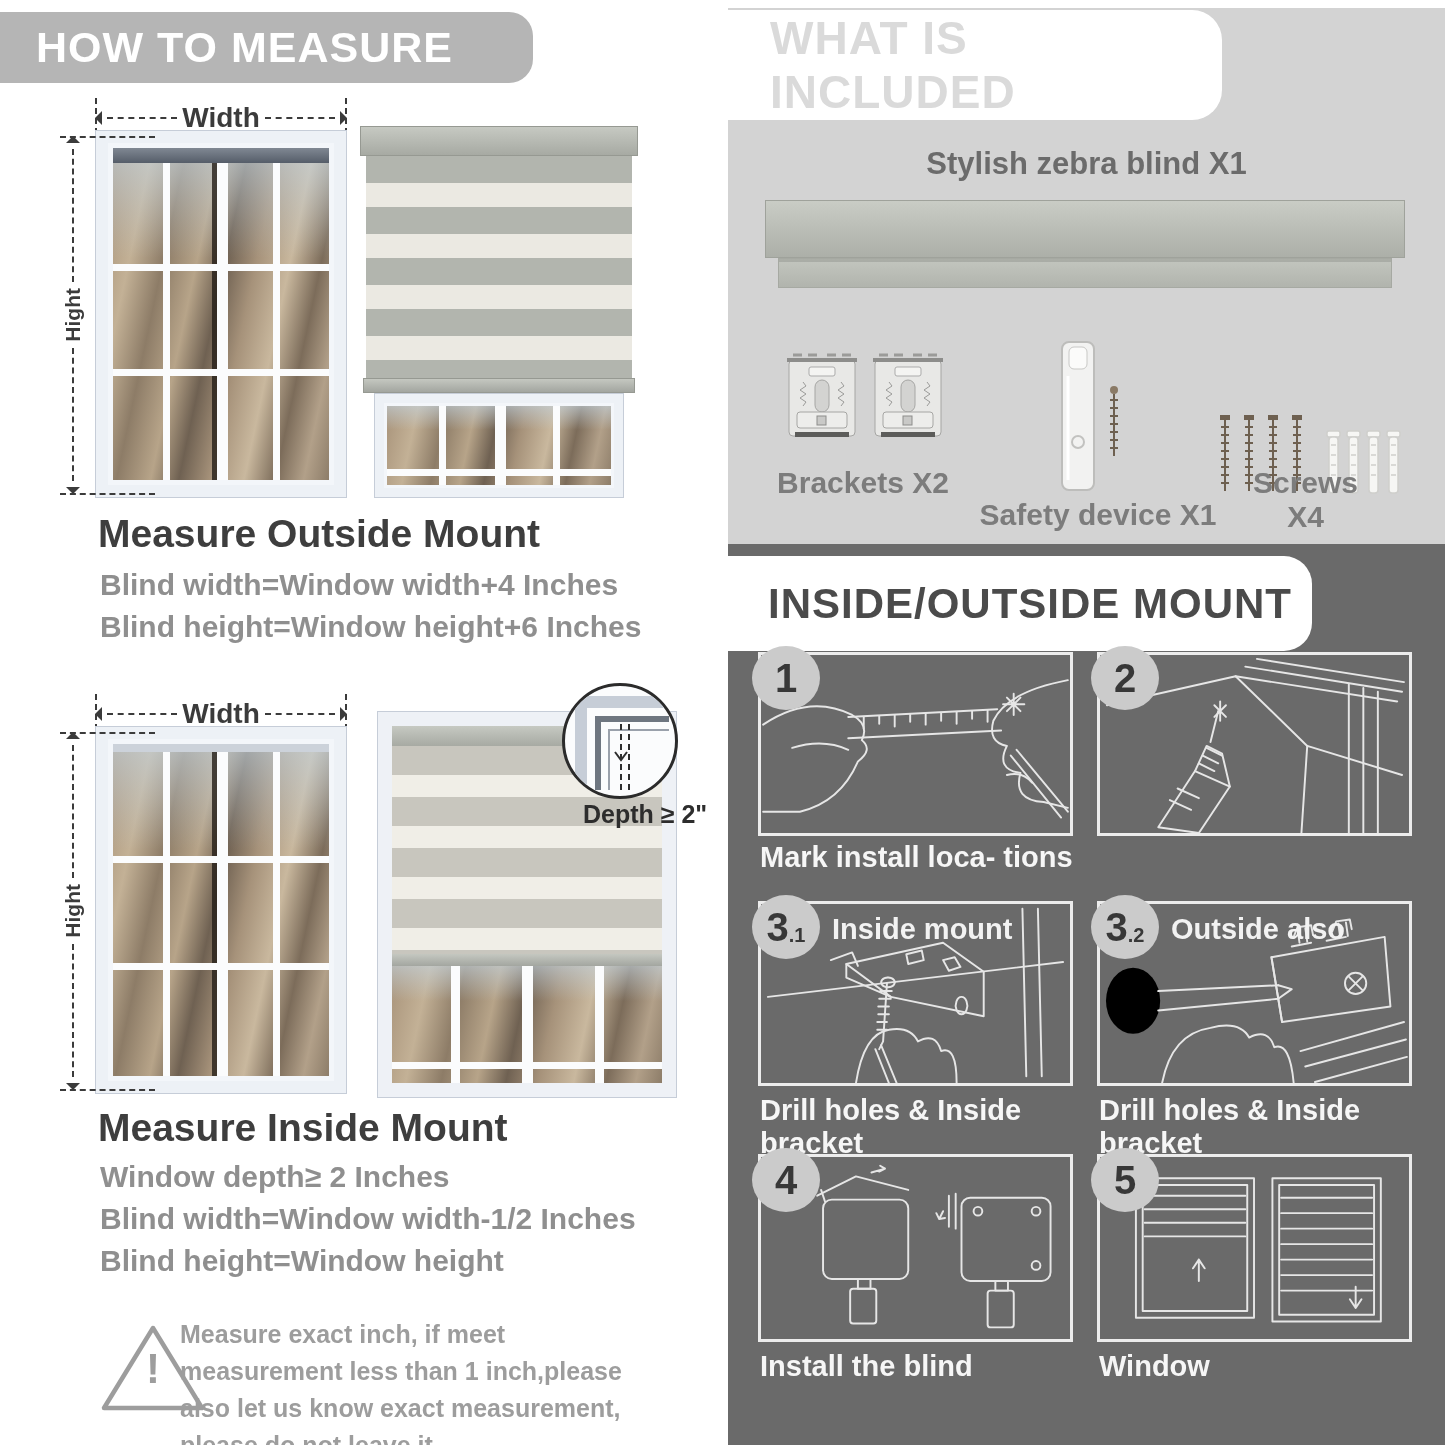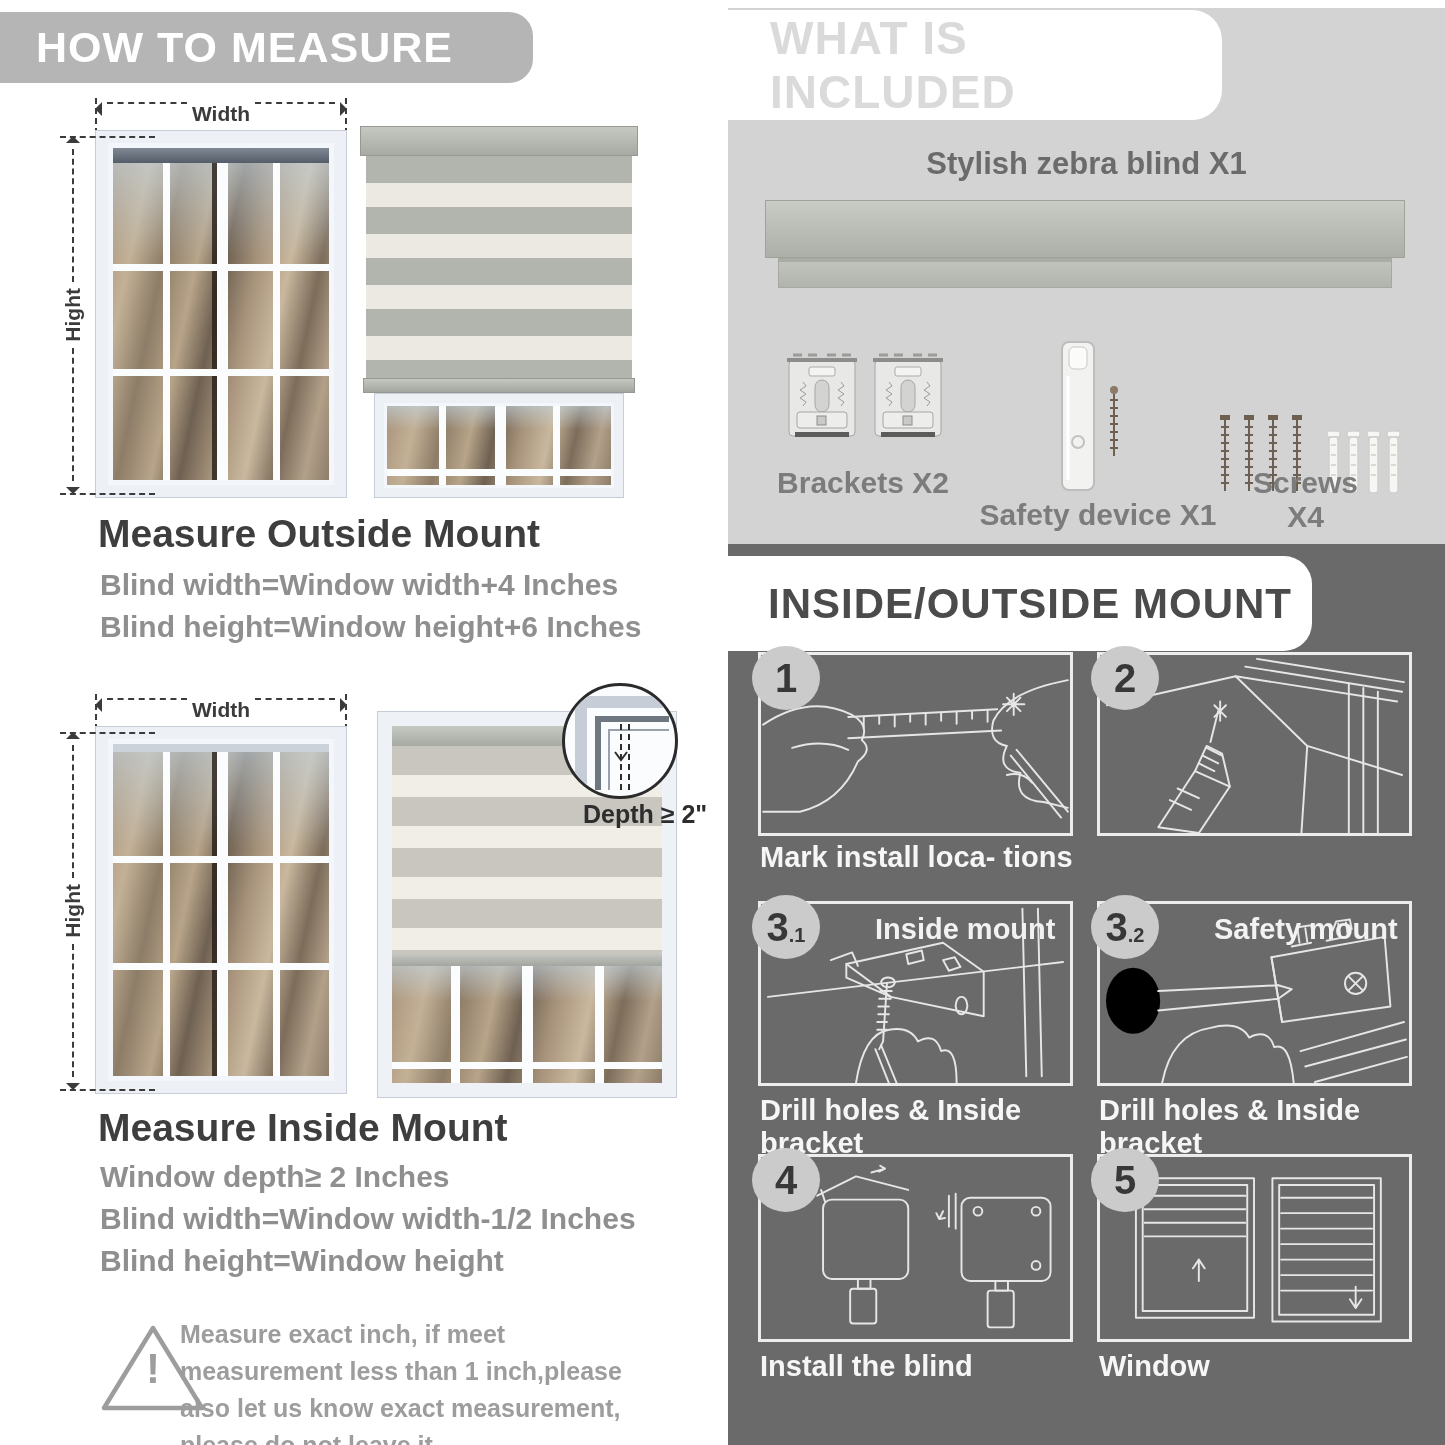--- a/index.html
+++ b/index.html
@@ -7,21 +7,21 @@
   #stage{position:absolute;left:0;top:0;width:1445px;height:1445px;background:#fff;overflow:hidden;}
   .abs{position:absolute;}
 
   
   .h1-badge{left:0;top:12px;width:497px;height:71px;background:#b5b5b5;border-radius:0 24px 24px 0;
     color:#fff;font-size:43px;font-weight:bold;letter-spacing:1px;display:flex;align-items:center;padding-left:36px;}
   .sec-title{font-size:39px;font-weight:bold;color:#3e3e3e;}
   .sec-line{font-size:30px;font-weight:bold;color:#8f8f8f;}
 
   
-  .dim-w{display:flex;gap:5px;color:#3b3b3b;font-weight:bold;font-size:21px;}
+  .dim-w{display:flex;align-items:center;gap:5px;color:#3b3b3b;font-weight:bold;font-size:28px;}
   .dim-w .dash{flex:1;border-top:2px dashed #3b3b3b;height:0;}
   .ah{width:0;height:0;border:7px solid transparent;}
   .ah.l{border-right-color:#3b3b3b;border-left-width:0;}
   .ah.r{border-left-color:#3b3b3b;border-right-width:0;}
   .ah.u{border-bottom-color:#3b3b3b;border-top-width:0;}
   .ah.d{border-top-color:#3b3b3b;border-bottom-width:0;}
   .vtick{border-left:2px dashed #3b3b3b;width:0;}
   .htick{border-top:2px dashed #3b3b3b;height:0;}
   .dim-h{display:flex;flex-direction:column;align-items:center;gap:6px;color:#3b3b3b;font-weight:bold;font-size:21px;}
   .dim-h .dashv{flex:1;border-left:2px dashed #3b3b3b;width:0;}
@@ -68,21 +68,21 @@
   .inc-label{position:absolute;top:458px;font-size:30px;font-weight:bold;color:#7c7c7c;text-align:center;}
 
   
   .sec-mount{left:728px;top:544px;width:845px;height:901px;background:#6a6a6a;}
   .mnt-header{position:absolute;left:0;top:12px;width:584px;height:95px;background:#fff;border-radius:0 28px 28px 0;
     display:flex;align-items:center;padding-left:40px;font-size:42px;font-weight:bold;color:#4b4b4b;letter-spacing:1px;box-sizing:border-box;}
   .panel{position:absolute;width:315px;border:3px solid #ececec;box-sizing:border-box;background:#6a6a6a;overflow:hidden;}
   .badge{position:absolute;left:-8px;top:-8px;width:68px;height:64px;background:#cbcbcb;border-radius:50%;
     display:flex;align-items:center;justify-content:center;color:#383838;font-weight:bold;font-size:40px;}
   .badge .sub{font-size:20px;margin-top:16px;}
-  .ptitle{position:absolute;left:74px;top:12px;color:#f2f2f2;font-size:29px;font-weight:bold;margin-left:43px;}
+  .ptitle{position:absolute;left:74px;top:12px;color:#f2f2f2;font-size:29px;font-weight:bold;}
   .caption{position:absolute;width:340px;color:#f6f6f6;font-size:29px;font-weight:bold;}
   .lineart{position:absolute;left:0;top:0;width:100%;height:100%;}
   .lineart path,.lineart line,.lineart rect,.lineart circle,.lineart polyline{stroke:#e6e6e6;stroke-width:2;fill:none;stroke-linecap:round;stroke-linejoin:round;}
 </style>
 </head>
 <body>
 
 <div id="stage">
 
   <div class="abs h1-badge">
@@ -390,21 +390,21 @@
         <path d="M58,90 L182,84 M58,110 L182,98"></path>
         <path d="M182,84 L196,88 L182,98"></path>
         <path d="M62,185 Q72,134 112,128 Q142,120 152,138 Q172,128 178,148 Q194,142 198,185"></path>
         <path d="M205,152 L312,122 M210,168 L314,140 M220,184 L315,158"></path>
       </svg>
     </div>
     <div class="badge" style="left:363px;top:351px;">
       <span>3</span>
         <span class="sub">.2</span>
     </div>
-    <div class="ptitle" style="left:443px;top:369px;">Safety mount</div>
+    <div class="ptitle" style="left:443px;top:369px;">Outside also</div>
     <div class="caption" style="left:371px;top:550px;">Drill holes &amp;  Inside bracket</div>
 
     <div class="panel" style="left:30px;top:610px;height:188px;">
       <svg class="lineart" viewBox="0 0 315 188">
         <path d="M56,40 L96,20 L150,34"></path>
         <path d="M60,34 L64,46"></path>
         <rect x="62" y="44" width="88" height="82" rx="9"></rect>
         <path d="M112,16 l14,-4 M126,12 l-5,-3 M126,12 l-6,3"></path>
         <rect x="98" y="126" width="13" height="10"></rect>
         <rect x="90" y="136" width="27" height="36" rx="3"></rect>

